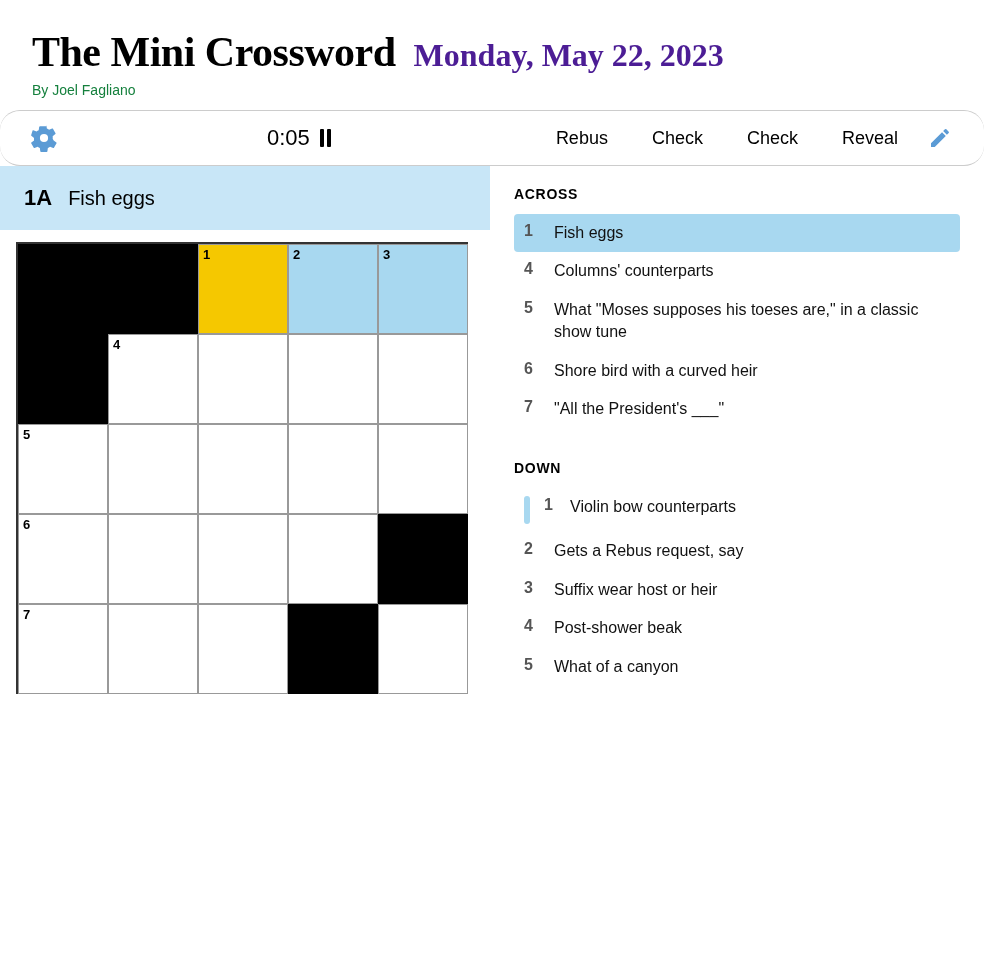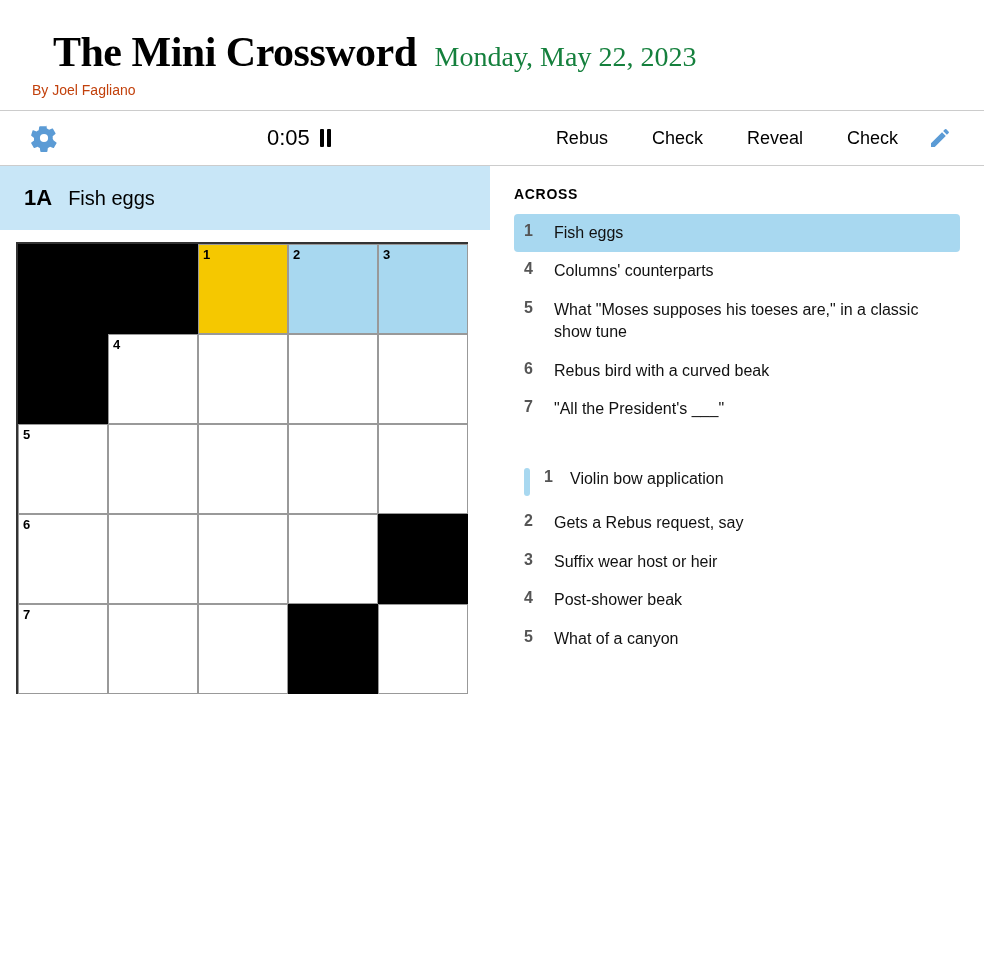--- a/index.html
+++ b/index.html
@@ -1,33 +1,34 @@
 <!DOCTYPE html>
 <html><head>
   <meta charset="utf-8">
   <style>
     * { box-sizing: border-box; margin: 0; padding: 0; }
     body { font-family: Georgia, 'Times New Roman', serif; background: #fff; color: #000; width: 984px; min-height: 970px; }
 
     
     .header { padding: 28px 32px 12px 32px; }
-    .header-title { display: flex; align-items: baseline; gap: 18px; margin-left: 21px; }
+    .header-title { display: flex; align-items: baseline; gap: 18px; }
     .title-main { font-size: 42px; font-weight: 900; letter-spacing: -0.5px; }
-    .title-date { font-size: 28px; font-weight: 400; color: #15803d; }
-    .byline { font-size: 14px; color: #c2410c; margin-top: 6px; font-family: Arial, sans-serif; }
+    .title-date { font-size: 32px; font-weight: 700; color: #4c1d95; }
+    .byline { font-size: 14px; color: #15803d; margin-top: 6px; font-family: Arial, sans-serif; }
 
     
     .toolbar { 
       border-top: 1px solid #ccc; 
       border-bottom: 1px solid #ccc; 
       display: flex; 
       align-items: center; 
       padding: 0 24px;
       height: 56px;
       gap: 0;
+      border-radius: 20px;
     }
     .toolbar-gear { 
       width: 40px; 
       display: flex; 
       align-items: center; 
       justify-content: center;
       cursor: pointer;
     }
     .gear-svg { width: 28px; height: 28px; fill: #5b9bd5; }
     .toolbar-timer { 
@@ -189,22 +190,22 @@
     <span>0:05</span>
     <div class="pause-icon">
       <div class="pause-bar"></div>
       <div class="pause-bar"></div>
     </div>
   </div>
 
   <div class="toolbar-actions">
     <button class="toolbar-btn">Rebus</button>
     <button class="toolbar-btn">Check</button>
+    <button class="toolbar-btn">Check</button>
     <button class="toolbar-btn">Reveal</button>
-    <button class="toolbar-btn">Check</button>
   </div>
 
   <div class="toolbar-pencil">
     <svg class="pencil-svg" viewBox="0 0 24 24">
       <path d="M3 17.25V21h3.75L17.81 9.94l-3.75-3.75L3 17.25zM20.71 7.04c.39-.39.39-1.02 0-1.41l-2.34-2.34a1 1 0 00-1.41 0l-1.83 1.83 3.75 3.75 1.83-1.83z"></path>
     </svg>
   </div>
 </div>
 
 <div class="main-content">
@@ -273,36 +274,37 @@
           <li class="clue-item">
             <span class="clue-item-num">4</span>
             <span class="clue-item-text">Columns' counterparts</span>
           </li>
           <li class="clue-item">
             <span class="clue-item-num">5</span>
             <span class="clue-item-text">What "Moses supposes his toeses are," in a classic show tune</span>
           </li>
           <li class="clue-item">
             <span class="clue-item-num">6</span>
-            <span class="clue-item-text">Rebus bird with a curved beak</span>
+            <span class="clue-item-text">Shore bird with a curved heir</span>
           </li>
           <li class="clue-item">
             <span class="clue-item-num">7</span>
             <span class="clue-item-text">"All the President's ___"</span>
           </li>
         </ul>
     </div>
 
     <div>
+      <div class="clues-section-title">DOWN</div>
       <ul class="clue-list" id="down-list">
       <li class="clue-item" style="padding: 0px;">
             <div class="clue-down-row" style="width:100%">
         <div class="down-indicator"></div>
         <span class="clue-item-num">1</span>
-        <span class="clue-item-text">Violin bow application</span>
+        <span class="clue-item-text">Violin bow counterparts</span>
       </div>
           </li>
           <li class="clue-item">
             <span class="clue-item-num">2</span>
             <span class="clue-item-text">Gets a Rebus request, say</span>
           </li>
           <li class="clue-item">
             <span class="clue-item-num">3</span>
             <span class="clue-item-text">Suffix wear host or heir</span>
           </li>

